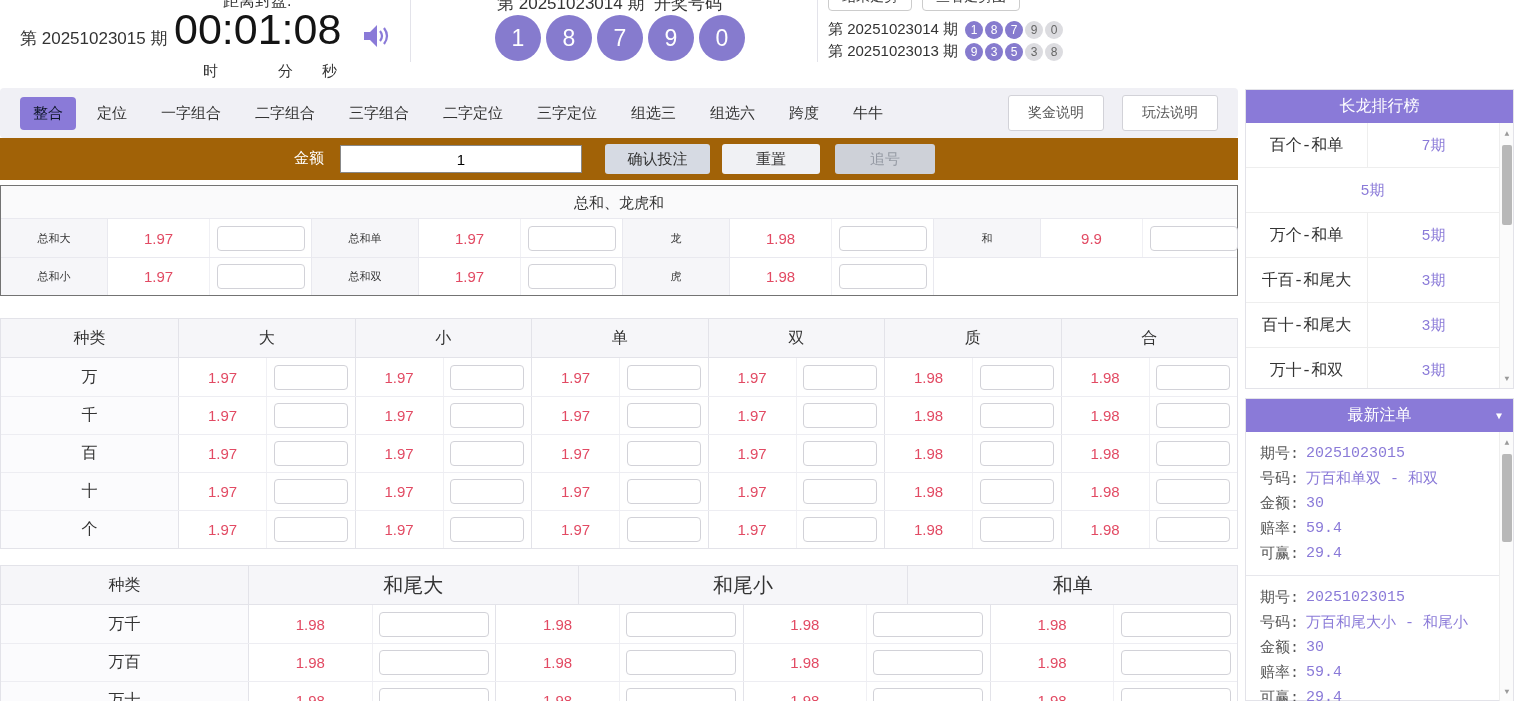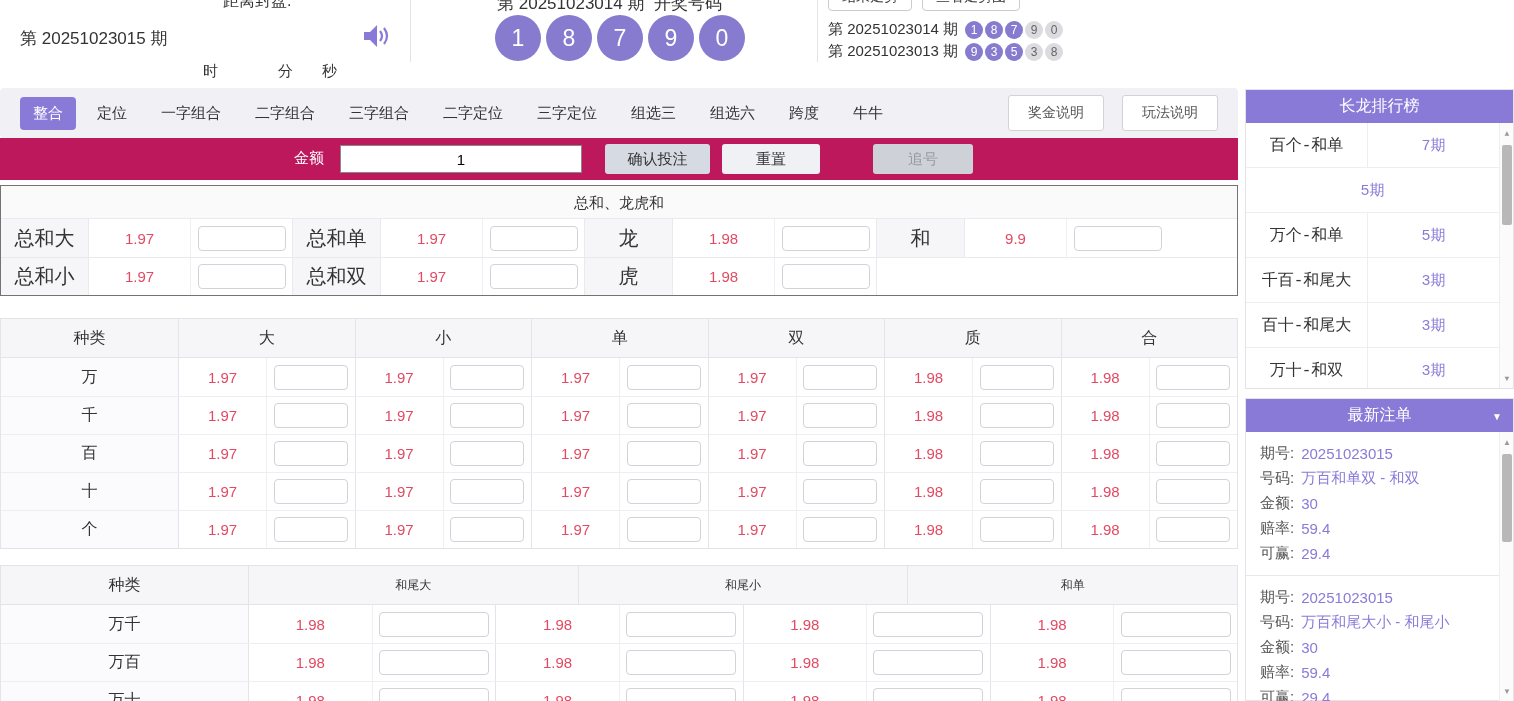--- a/index.html
+++ b/index.html
@@ -31,44 +31,44 @@
   .sball { width:18px; height:18px; border-radius:50%; display:flex; align-items:center;
     justify-content:center; font-size:12px; }
   .sball.hl { background:#867bce; color:#fff; }
   .sball.dim { background:#dcdce0; color:#666; }
 
   
   .tabbar { position:absolute; left:0; top:88px; width:1238px; height:50px; background:#f0f0f5;
     border-radius:4px; display:flex; align-items:center; padding:0 20px 0 20px; }
   .tabs { display:flex; align-items:center; gap:8px; }
   .tab { font-size:15px; color:#333; padding:7px 13px; border-radius:4px; cursor:pointer; white-space:nowrap; }
-  .tab.active { background:#8a7ad8; color:#ffffff; }
+  .tab.active { background:#8a7ad8; color:#0f172a; }
   .info-btns { margin-left:auto; display:flex; gap:18px; }
   .info-btn { background:#fff; border:1px solid #d2d2d8; border-radius:3px; padding:8px 19px;
     font-size:14px; color:#555; }
 
   
-  .amtbar { position:absolute; left:0; top:138px; width:1238px; height:42px; background:#be185d; }
+  .amtbar { position:absolute; left:0; top:138px; width:1238px; height:42px; background:#a16207; }
   .amt-label { position:absolute; left:294px; top:11px; color:#fff; font-size:15px; }
   .amt-input { position:absolute; left:340px; top:7px; width:242px; height:28px; border:1px solid #888;
     text-align:center; font-size:15px; font-family:inherit; }
   .bar-btn { position:absolute; top:6px; height:30px; border:none; border-radius:3px; font-size:15px;
     font-family:inherit; }
   .btn-confirm { left:605px; width:105px; background:#d6dae3; color:#333; }
   .btn-reset { left:722px; width:98px; background:#f0f1f4; color:#333; }
-  .btn-chase { left:873px; width:100px; background:#ced1d8; color:#959aa4;font-family:Liberation Mono, monospace; }
+  .btn-chase { left:835px; width:100px; background:#ced1d8; color:#959aa4;font-family:Liberation Mono, monospace; }
 
   
   .sum { position:absolute; left:0; top:185px; width:1238px; border:1px solid #737373; background:#fff; }
   .sum-title { height:33px; line-height:33px; text-align:center; background:#fafafb;
     border-bottom:1px solid #e9e9ef; font-size:15px; color:#333; }
   .sum-row { display:flex; height:38px; }
   .sum-row + .sum-row { border-top:1px solid #e9e9ef; }
-  .sg-label { width:88px; background:#f6f6f9; border-right:1px solid #e9e9ef; display:flex;
-    align-items:center; justify-content:center; font-size:20px; }
+  .sg-label { width:107px; background:#f6f6f9; border-right:1px solid #e9e9ef; display:flex;
+    align-items:center; justify-content:center; font-size:11px; }
   .sg-odds { width:102px; display:flex; align-items:center; justify-content:center;
     color:#e24a63; font-size:15px; border-right:1px solid #f0f0f4; }
   .sg-input { width:102px; display:flex; align-items:center; justify-content:center;
     border-right:1px solid #e9e9ef; }
   .sum-row .grp:last-child .sg-input { border-right:none; }
   .sg-empty { flex:1; }
   .grp { display:flex; }
   .bet-input { width:88px; height:25px; border:1px solid #d2d2d8; border-radius:4px; font-family:inherit; }
 
   
@@ -82,21 +82,21 @@
   .pt-row .kind { width:177px; background:#fbfbfd; display:flex; align-items:center; justify-content:center; font-size:16px; }
   .pt-odds { flex:1; display:flex; align-items:center; justify-content:center; color:#e24a63;
     font-size:15px; border-left:1px solid #e3e3e9; }
   .pt-inp { flex:1; display:flex; align-items:center; justify-content:center; border-left:1px solid #f0f0f4; }
   .pt-inp input { width:74px; height:25px; border:1px solid #d2d2d8; border-radius:4px; font-family:inherit; }
 
   
   .ttable { position:absolute; left:0; top:565px; width:1238px; border:1px solid #e3e3e9; background:#fff; }
   .tt-head { display:flex; height:39px; background:#f6f6f9; border-bottom:1px solid #e3e3e9; }
   .tt-head .kind { width:247px; display:flex; align-items:center; justify-content:center; font-size:16px; }
-  .tt-head .col { flex:1; display:flex; align-items:center; justify-content:center; font-size:12px;
+  .tt-head .col { flex:1; display:flex; align-items:center; justify-content:center; font-size:20px;
     border-left:1px solid #e3e3e9; }
   .tt-row { display:flex; height:38px; border-top:1px solid #ededf2; }
   .tt-row:first-of-type { border-top:none; }
   .tt-row .kind { width:247px; background:#fbfbfd; display:flex; align-items:center; justify-content:center; font-size:16px; }
   .tt-odds { flex:1; display:flex; align-items:center; justify-content:center; color:#e24a63;
     font-size:15px; border-left:1px solid #e3e3e9; }
   .tt-inp { flex:1; display:flex; align-items:center; justify-content:center; border-left:1px solid #f0f0f4; }
   .tt-inp input { width:110px; height:25px; border:1px solid #d2d2d8; border-radius:4px; font-family:inherit; }
 
   
@@ -110,38 +110,39 @@
     color:#333; border-right:1px solid #eee; }
   .rank-count { flex:1; display:flex; align-items:center; justify-content:center; font-size:15px;
     color:#8a7ad8; padding-right:14px; }
   .sbar { position:absolute; right:0; top:0; bottom:0; width:14px; background:#fbfbfb; border-left:1px solid #eee; }
   .sbar .arr { position:absolute; left:0; width:14px; height:16px; color:#9a9a9a; font-size:8px;
     display:flex; align-items:center; justify-content:center; }
   .arr-up { top:2px; } .arr-dn { bottom:2px; }
   .sbar .thumb { position:absolute; left:2px; width:10px; background:#b8b8b8; border-radius:2px; }
   .rank .thumb { top:22px; height:80px; }
   .bets { position:absolute; left:1245px; top:398px; width:269px; height:303px;
-    border:1px solid #e3e3e9; background:#fff; }
+    border:1px solid #e3e3e9; background:#fff;font-family:Liberation Mono, monospace; }
   .bets-caret { position:absolute; right:11px; top:12px; font-size:10px; color:#fff; }
   .bets-body { position:relative; height:269px; overflow:hidden; }
   .bet-entry { padding:9px 12px 9px 14px; }
   .bet-entry + .bet-entry { border-top:1px solid #e7e7ec; }
   .bet-line { height:25px; display:flex; align-items:center; font-size:15px; }
   .bl-label { color:#555; margin-right:7px; }
   .bl-val { color:#8a7ad8; }
   .bets .thumb { top:22px; height:88px; }
 </style>
 </head>
 <body>
 
 <div class="main">
 
   <div class="hdr">
     <div class="issue-cur">第 20251023015 期</div>
     <div class="cd-label">距离封盘:</div>
+    <div class="cd-time">00:01:08</div>
     <span class="speaker">
       <svg width="30" height="28" viewBox="0 0 30 28">
         <polygon points="2,10 8,10 15,3 15,25 8,18 2,18" fill="#8a7ad8"></polygon>
         <path d="M18 9 q4 5 0 10" stroke="#8a7ad8" stroke-width="2.2" fill="none"></path>
         <path d="M22 6 q6 8 0 16" stroke="#8a7ad8" stroke-width="2.2" fill="none"></path>
       </svg>
     </span>
     <div class="cd-units">
       <span class="u-h">时</span>
       <span class="u-m">分</span>

